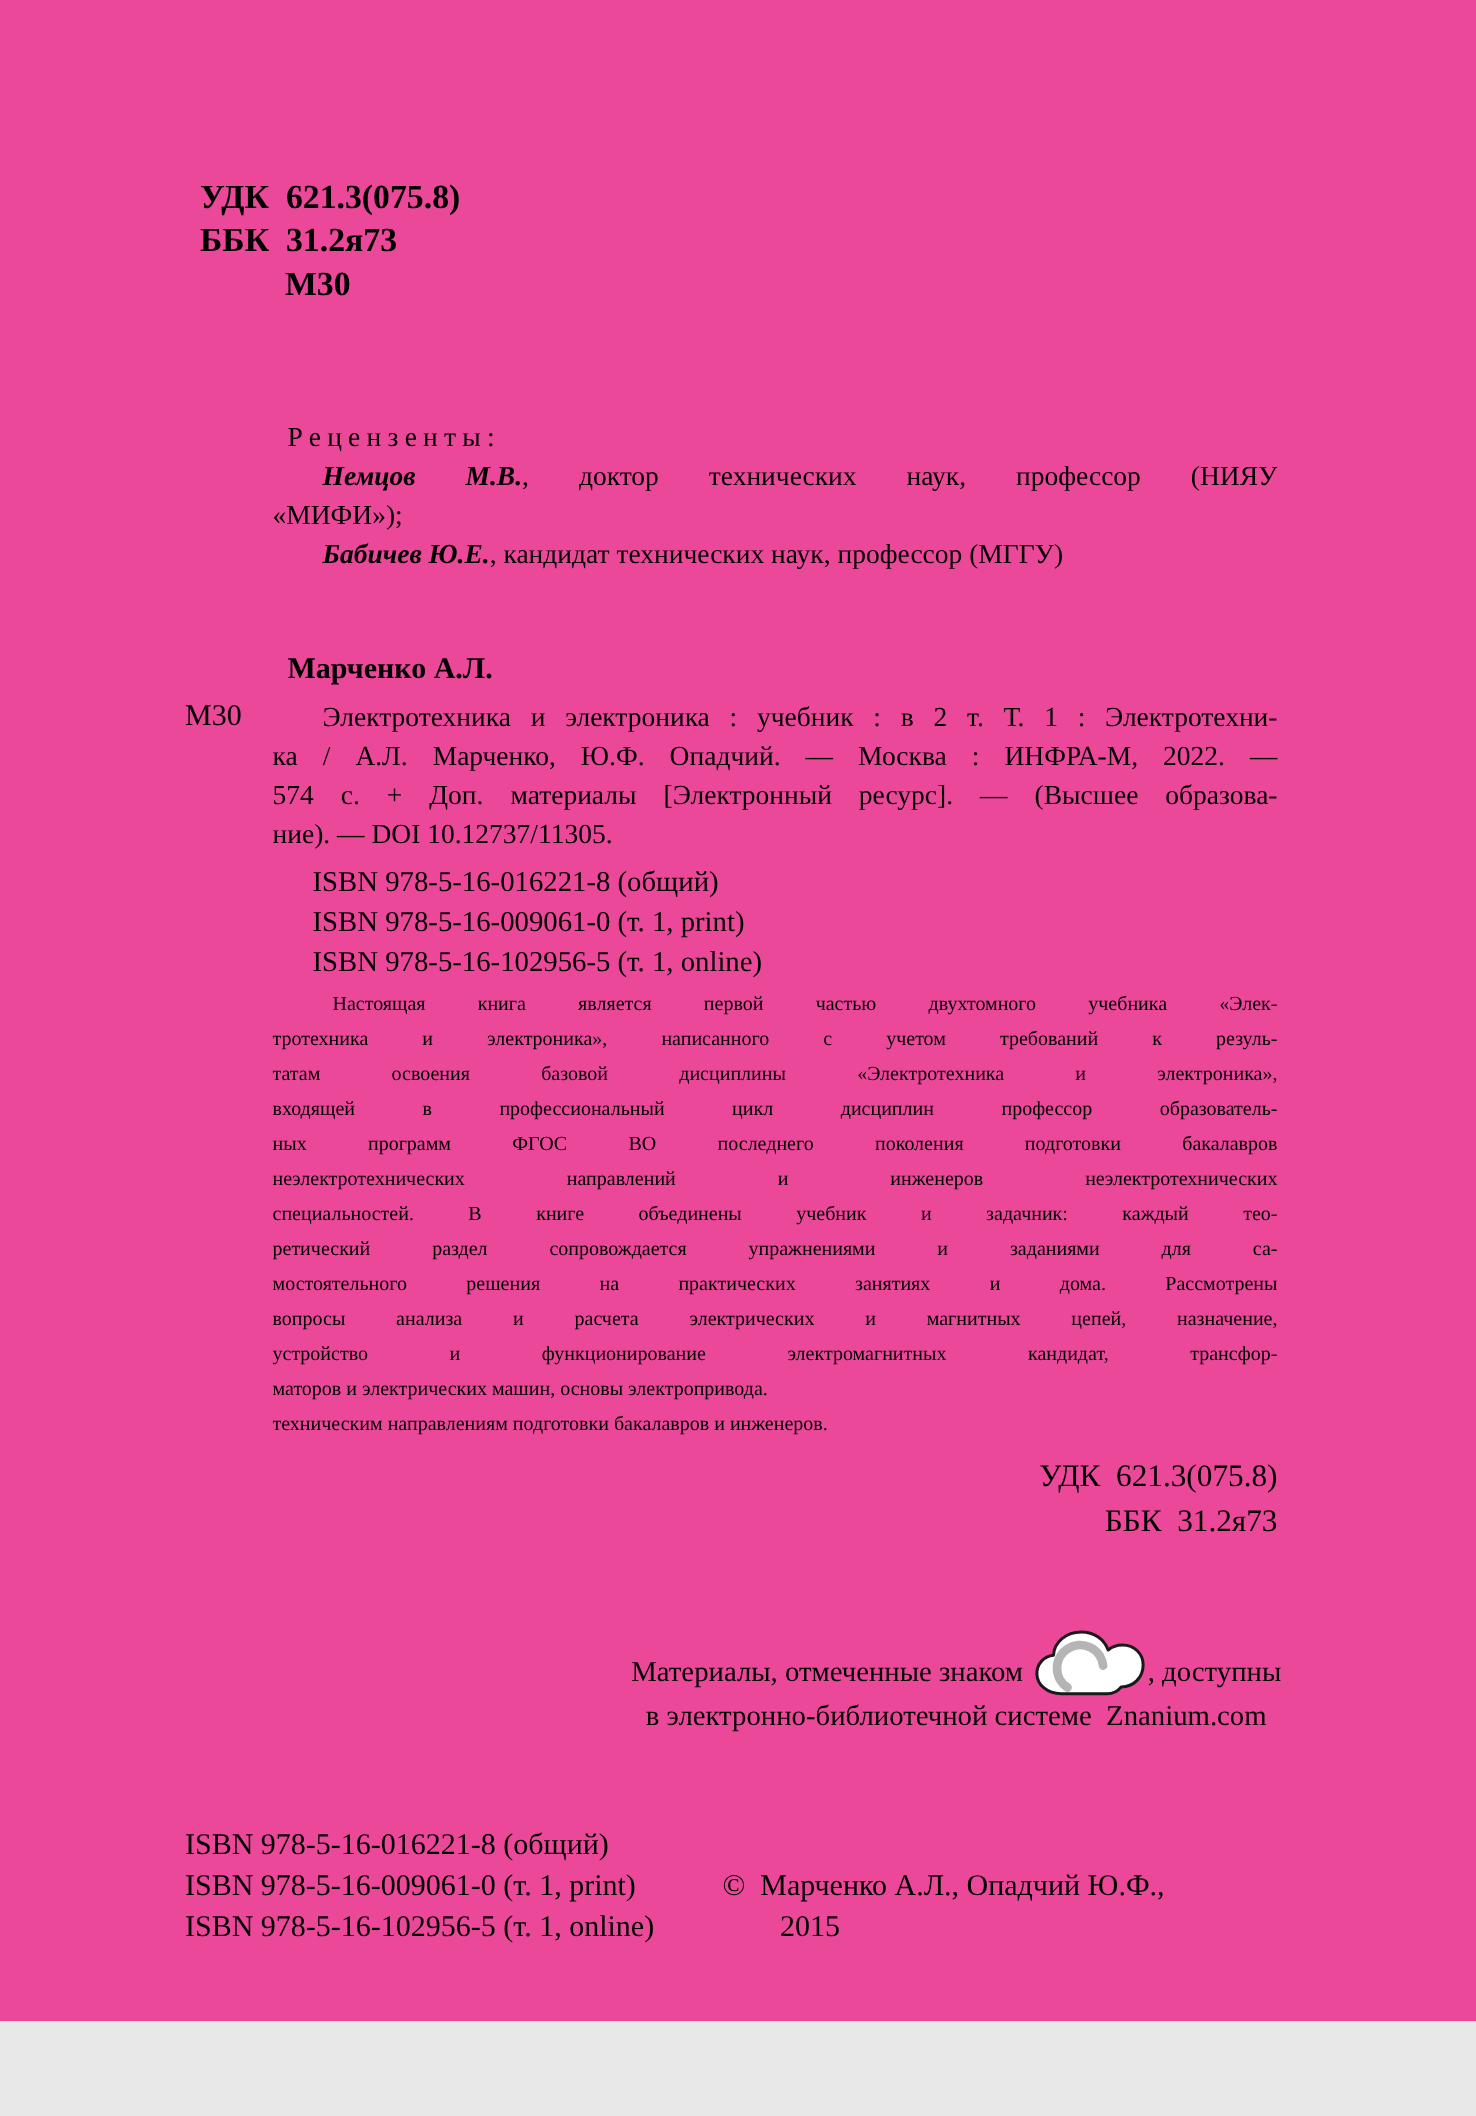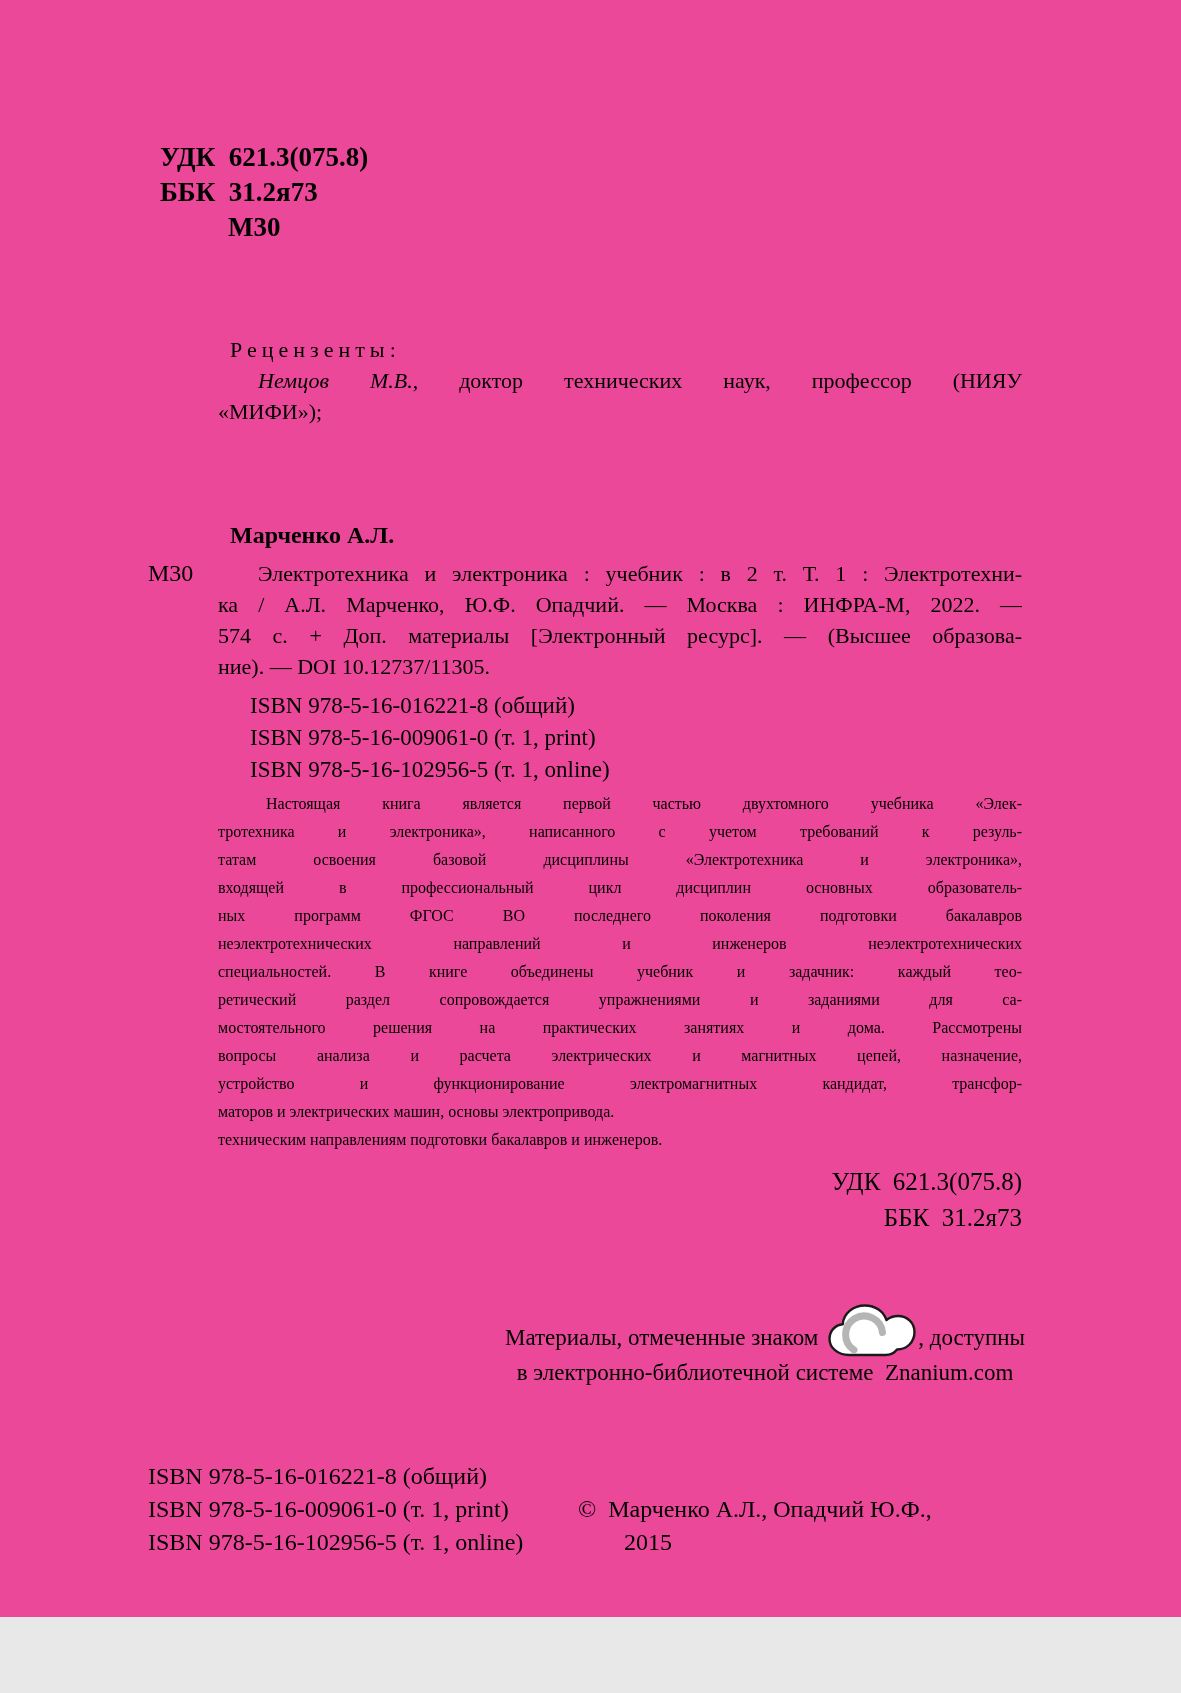--- a/index.html
+++ b/index.html
@@ -9,21 +9,21 @@
     font-family:"Liberation Serif","DejaVu Serif",serif;
     overflow:hidden;
   }
   .abs{position:absolute;}
   
   .codes-top{left:160px;top:140px;font-size:27px;font-weight:bold;line-height:35px;}
   .codes-top .m30{padding-left:68px;}
   
   .reviewers{left:218px;top:334px;width:804px;font-size:22px;line-height:31px;}
   .rev-head{padding-left:12px;letter-spacing:5px;}
-  .it{font-style:italic;}
+  .it{font-style:italic;font-weight:bold;}
   
   .author{left:230px;top:522px;font-size:24px;font-weight:bold;}
   .bib-label{left:148px;top:560px;font-size:24px;}
   .bib{left:218px;top:558px;width:804px;font-size:22px;line-height:31px;}
   
   .ln{max-height:34px;overflow:hidden;}
   .jl{text-align:justify;text-align-last:justify;}
   .ind{text-indent:40px;}
   .ind48{text-indent:48px;}
   
@@ -50,20 +50,21 @@
   <div class="abs codes-top">
     <div>УДК&nbsp; 621.3(075.8)</div>
     <div>ББК&nbsp; 31.2я73</div>
     <div class="m30">М30</div>
   </div>
 
   <div class="abs reviewers">
     <div class="rev-head">Рецензенты:</div>
     <div class="ln jl ind"><span class="it">Немцов М.В.</span><span>, доктор технических наук, профессор (НИЯУ</span></div>
     <div class="ln">«МИФИ»);</div>
+    <div class="ln ind"><span class="it">Бабичев Ю.Е.</span><span>, кандидат технических наук, профессор (МГГУ)</span></div>
   </div>
 
   <div class="abs author">Марченко А.Л.</div>
 
   <div class="abs bib-label">М30</div>
   <div class="abs bib">
     <div class="ln jl ind">Электротехника и электроника : учебник : в 2 т. Т. 1 : Электротехни-</div>
     <div class="ln jl">ка / А.Л. Марченко, Ю.Ф. Опадчий. — Москва : ИНФРА-М, 2022. —</div>
     <div class="ln jl">574 с. + Доп. материалы [Электронный ресурс]. — (Высшее образова-</div>
     <div class="ln">ние). — DOI 10.12737/11305.</div>
@@ -72,21 +73,21 @@
   <div class="abs isbn-mid">
     <div>ISBN 978-5-16-016221-8 (общий)</div>
     <div>ISBN 978-5-16-009061-0 (т. 1, print)</div>
     <div>ISBN 978-5-16-102956-5 (т. 1, online)</div>
   </div>
 
   <div class="abs annotation">
     <div class="ln jl ind48">Настоящая книга является первой частью двухтомного учебника «Элек-</div>
     <div class="ln jl">тротехника и электроника», написанного с учетом требований к резуль-</div>
     <div class="ln jl">татам освоения базовой дисциплины «Электротехника и электроника»,</div>
-    <div class="ln jl">входящей в профессиональный цикл дисциплин основных образователь-</div>
+    <div class="ln jl">входящей в профессиональный цикл дисциплин профессор образователь-</div>
     <div class="ln jl">ных программ ФГОС ВО последнего поколения подготовки бакалавров</div>
     <div class="ln jl">неэлектротехнических направлений и инженеров неэлектротехнических</div>
     <div class="ln jl">специальностей. В книге объединены учебник и задачник: каждый тео-</div>
     <div class="ln jl">ретический раздел сопровождается упражнениями и заданиями для са-</div>
     <div class="ln jl">мостоятельного решения на практических занятиях и дома. Рассмотрены</div>
     <div class="ln jl">вопросы анализа и расчета электрических и магнитных цепей, назначение,</div>
     <div class="ln jl">устройство и функционирование электромагнитных кандидат, трансфор-</div>
     <div class="ln">маторов и электрических машин, основы электропривода.</div>
     <div class="ln">техническим направлениям подготовки бакалавров и инженеров.</div>
   </div>

